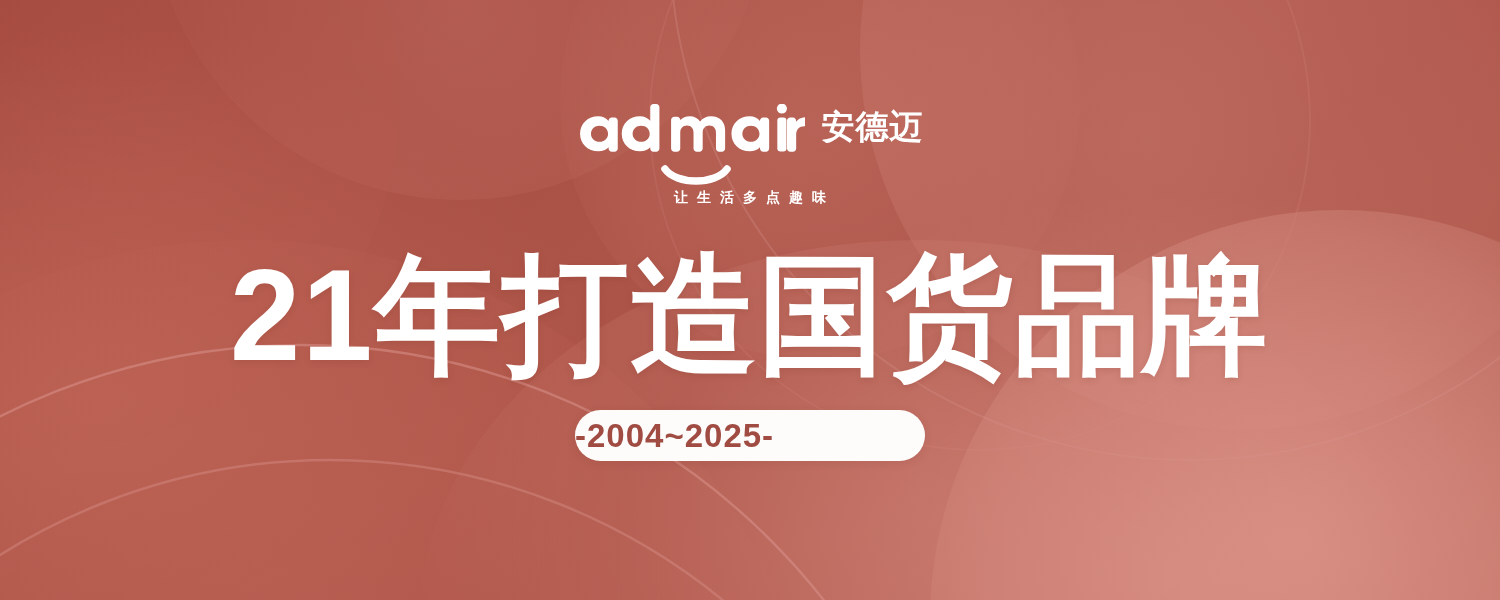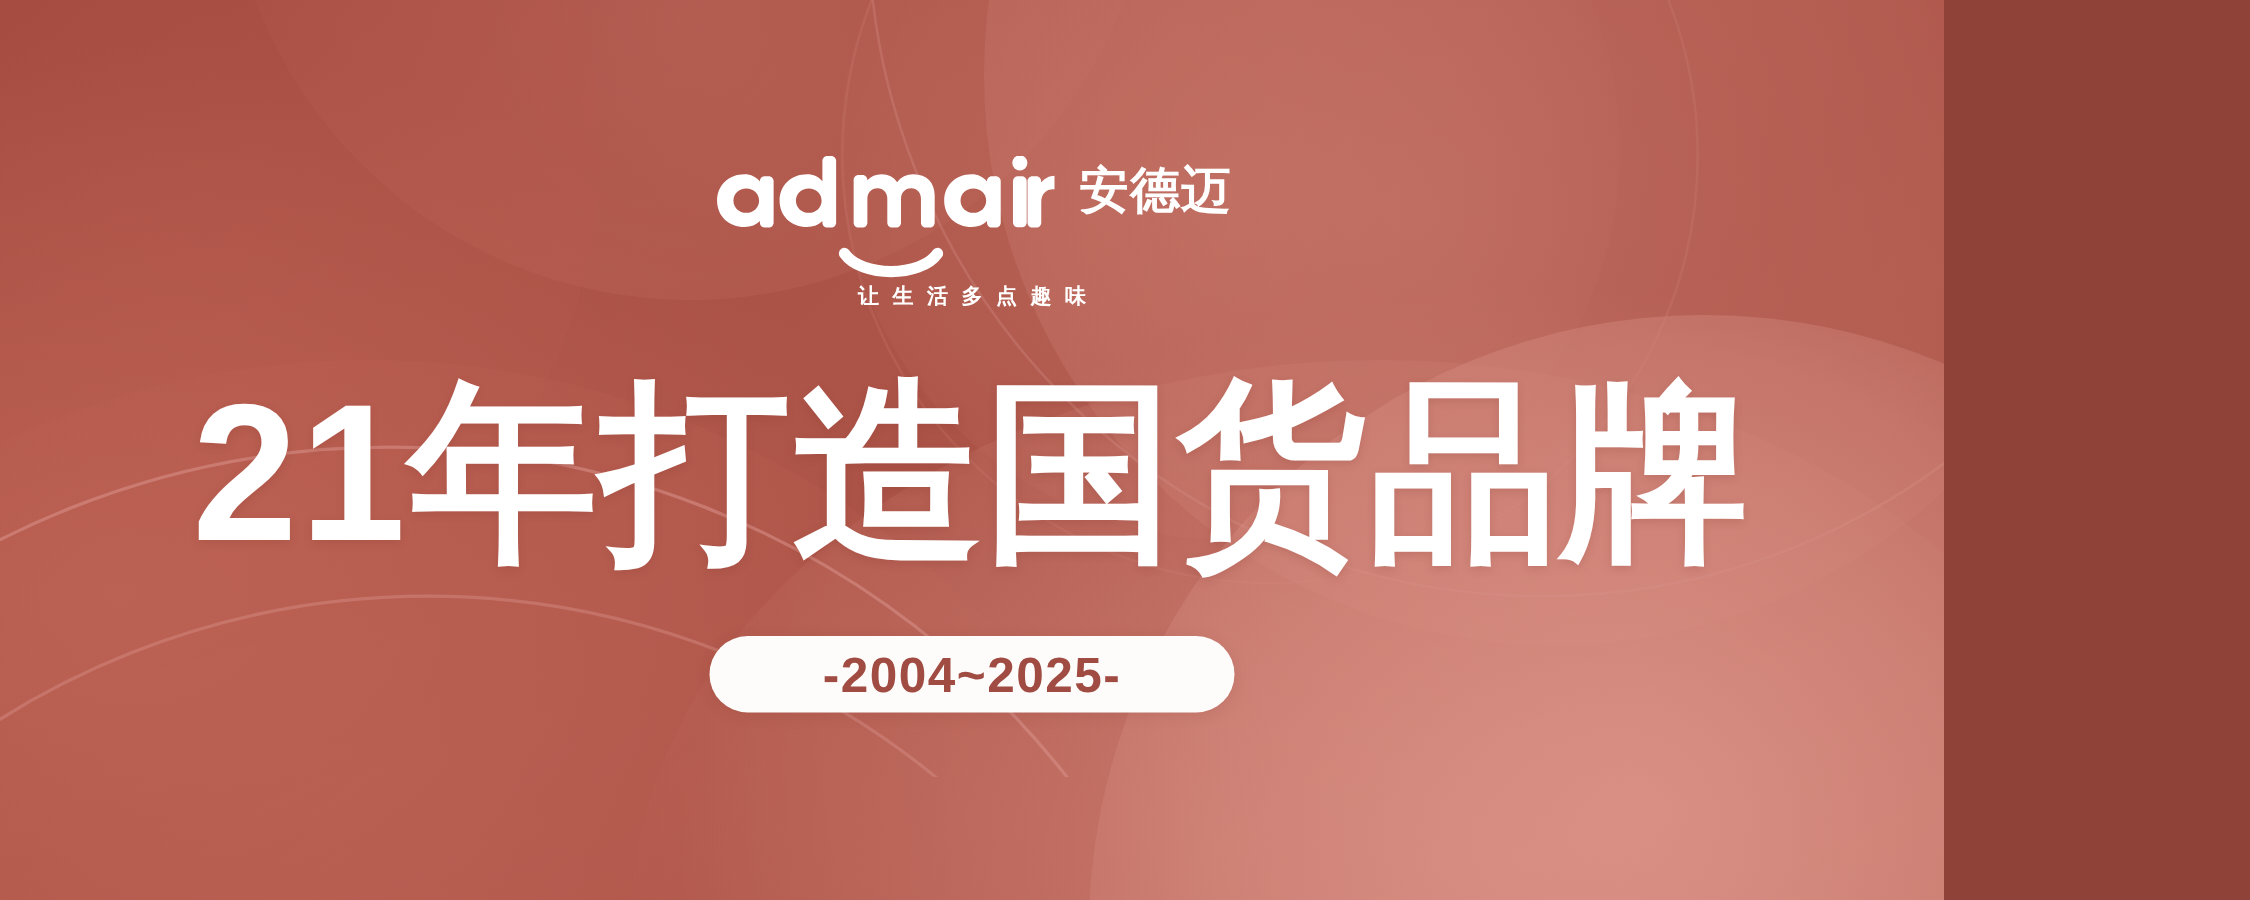--- a/index.html
+++ b/index.html
@@ -4,21 +4,21 @@
 <style>
   html, body {
     margin: 0;
     padding: 0;
     background: #8f4238;
   }
   * { box-sizing: border-box; }
 
   .banner {
     position: relative;
-    width: 1296px;
+    width: 1500px;
     height: 600px;
     overflow: hidden;
     background: #a74e43;
     font-family: "Liberation Sans", "DejaVu Sans", sans-serif;
   }
 
   
   .bg-layer {
     position: absolute;
     inset: 0;
@@ -139,28 +139,28 @@
     font-size: 130px;
     font-weight: 700;
     line-height: 1;
     letter-spacing: 2px;
     white-space: nowrap;
     transform: scaleX(0.97);
     text-shadow: 0 2px 6px rgba(120,48,38,0.18);
   }
 
   .year-badge {
-    margin-top: 44px;
+    margin-top: 30px;
     width: 350px;
     height: 51px;
     border-radius: 26px;
     background: #fdfcfb;
     display: flex;
     align-items: center;
-    justify-content: center;
+    justify-content: flex-start;
     box-shadow: 0 2px 10px rgba(110,44,34,0.12);
   }
 
   .year-badge-text {
     color: #a04c42;
     font-size: 33px;
     font-weight: 700;
     letter-spacing: 1px;
     line-height: 1;
     white-space: nowrap;

